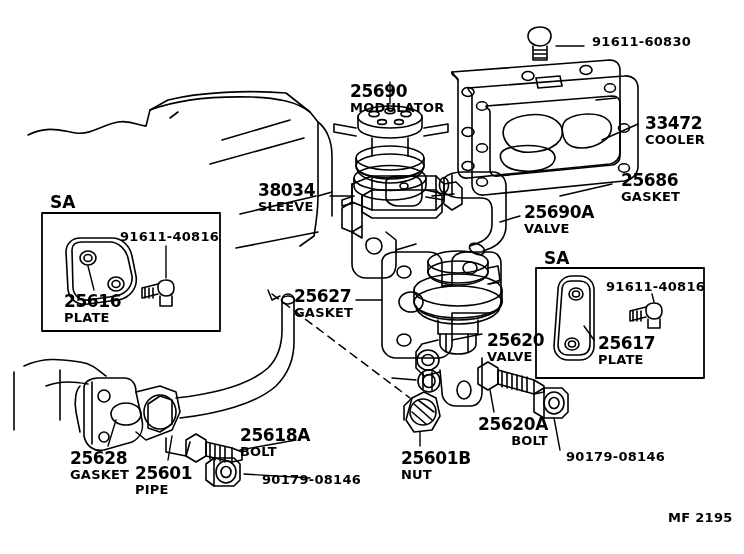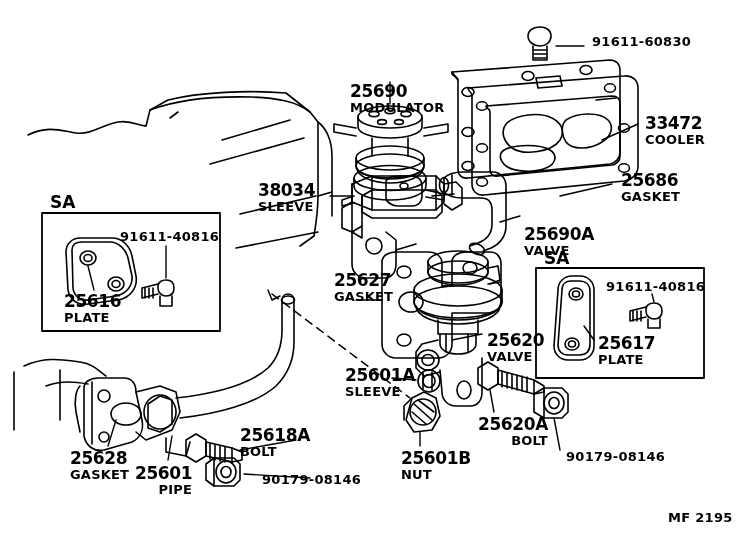--- a/index.html
+++ b/index.html
@@ -340,57 +340,53 @@
   <div class="lbl" style="left:621px;top:172px;">
     <span class="num">25686</span>
     <span class="sub">GASKET</span>
   </div>
 
   <div class="lbl" style="left:258px;top:182px;">
     <span class="num">38034</span>
     <span class="sub">SLEEVE</span>
   </div>
 
-  <div class="lbl" style="left:524px;top:204px;margin-top:22px;">
+  <div class="lbl" style="left:524px;top:204px;">
     <span class="num">25690A</span>
     <span class="sub">VALVE</span>
   </div>
 
   <div class="lbl" style="left:120px;top:228px;">
     <span class="code">91611-40816</span>
   </div>
 
   <div class="lbl" style="left:64px;top:293px;">
     <span class="num">25616</span>
     <span class="sub">PLATE</span>
   </div>
 
   <div class="lbl" style="left:606px;top:278px;">
     <span class="code">91611-40816</span>
   </div>
 
-  <div class="lbl" style="left:294px;top:272px;margin-left:40px;">
+  <div class="lbl" style="left:294px;top:288px;">
     <span class="num">25627</span>
     <span class="sub">GASKET</span>
   </div>
 
   <div class="lbl" style="left:487px;top:332px;">
     <span class="num">25620</span>
     <span class="sub">VALVE</span>
   </div>
 
   <div class="lbl" style="left:598px;top:335px;">
     <span class="num">25617</span>
     <span class="sub">PLATE</span>
   </div>
 
-  <div class="lbl" style="left:345px;top:367px;">
-    <span class="num">25601A</span>
-    <span class="sub">SLEEVE</span>
-  </div>
 
   <div class="lbl" style="left:478px;top:416px;text-align:right;">
     <span class="num">25620A</span>
     <span class="sub">BOLT</span>
   </div>
 
   <div class="lbl" style="left:240px;top:427px;">
     <span class="num">25618A</span>
     <span class="sub">BOLT</span>
   </div>
@@ -402,21 +398,21 @@
 
   <div class="lbl" style="left:70px;top:450px;">
     <span class="num">25628</span>
     <span class="sub">GASKET</span>
   </div>
 
   <div class="lbl" style="left:566px;top:448px;">
     <span class="code">90179-08146</span>
   </div>
 
-  <div class="lbl" style="left:135px;top:465px;text-align:right;">
+  <div class="lbl" style="left:135px;top:465px;">
     <span class="num">25601</span>
     <span class="sub">PIPE</span>
   </div>
 
   <div class="lbl" style="left:262px;top:471px;">
     <span class="code">90179-08146</span>
   </div>
 
   <div class="lbl sa" style="left:50px;top:194px;">SA</div>
 

